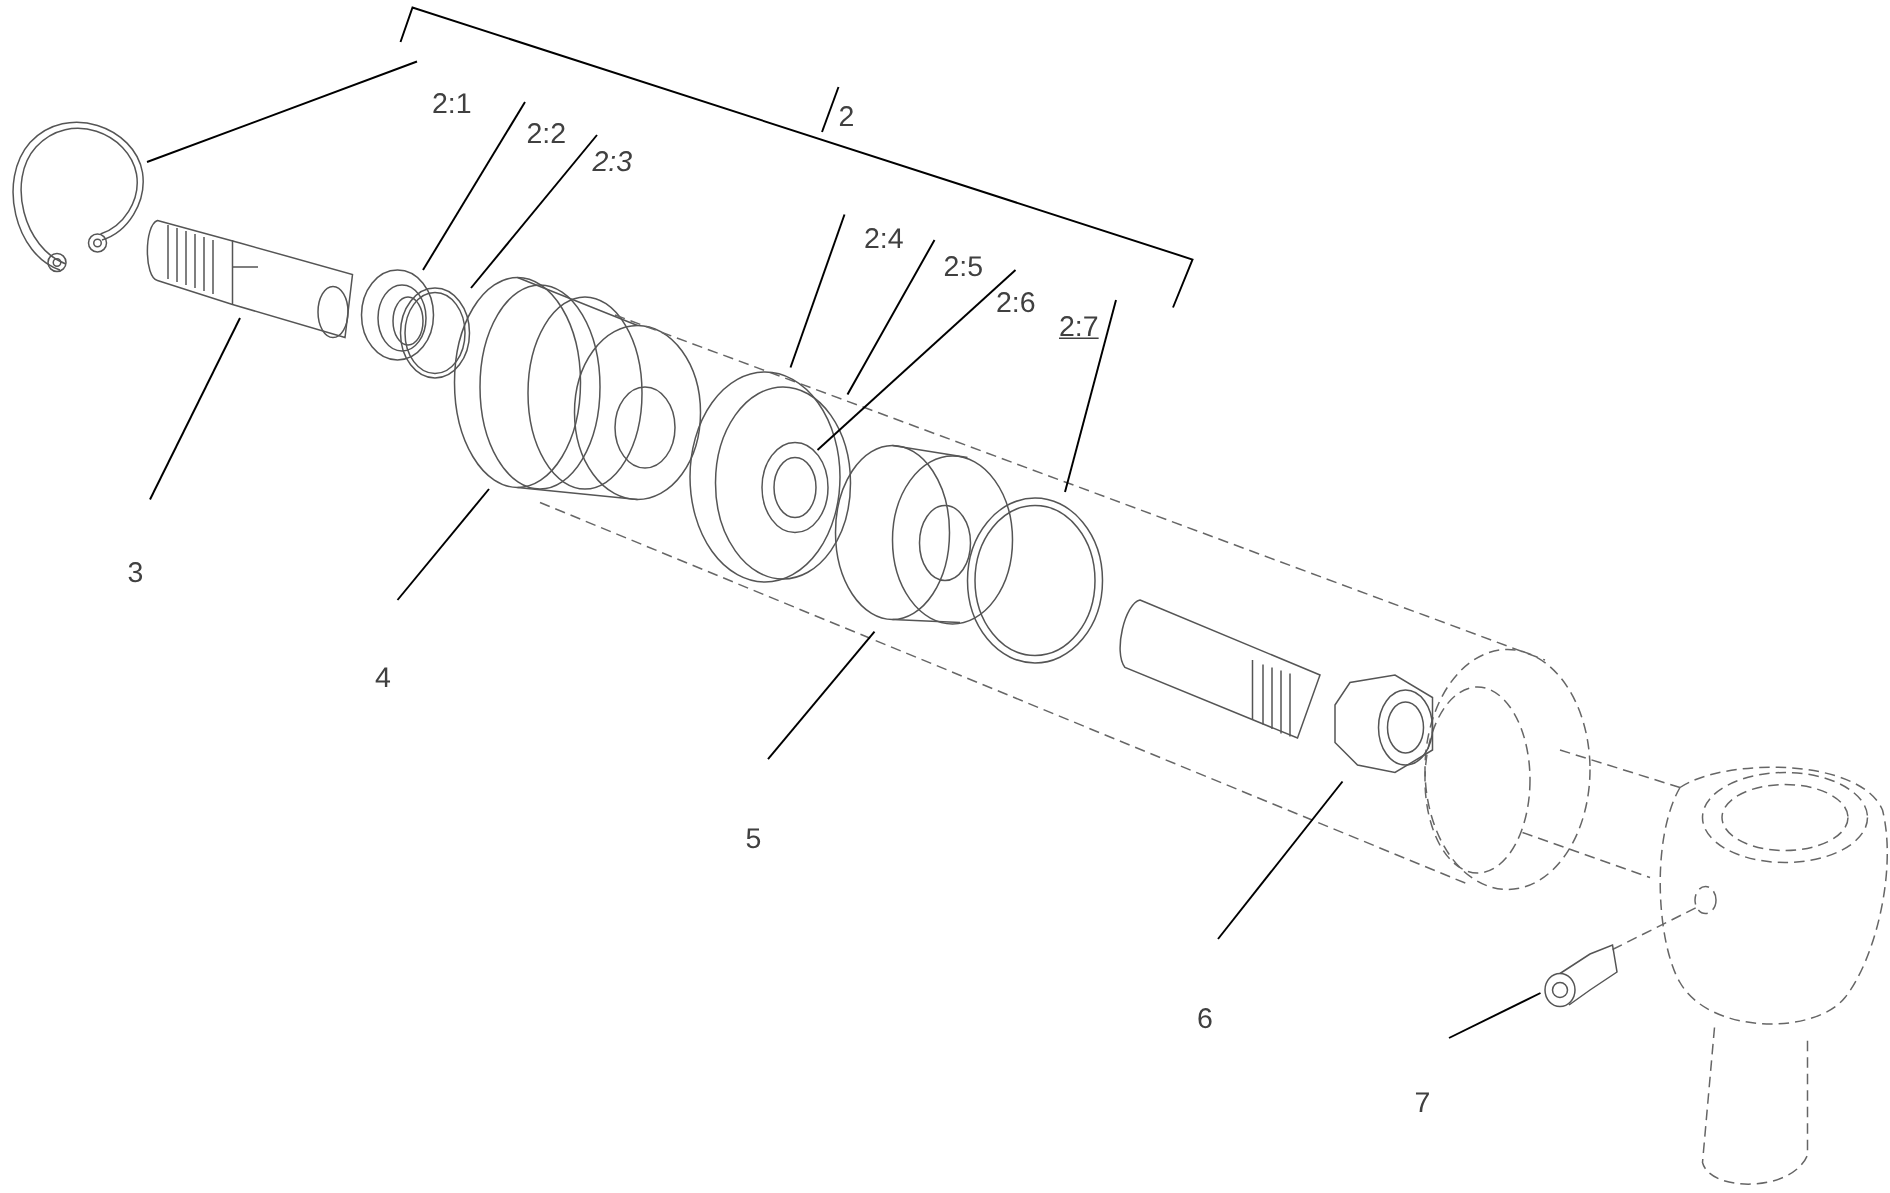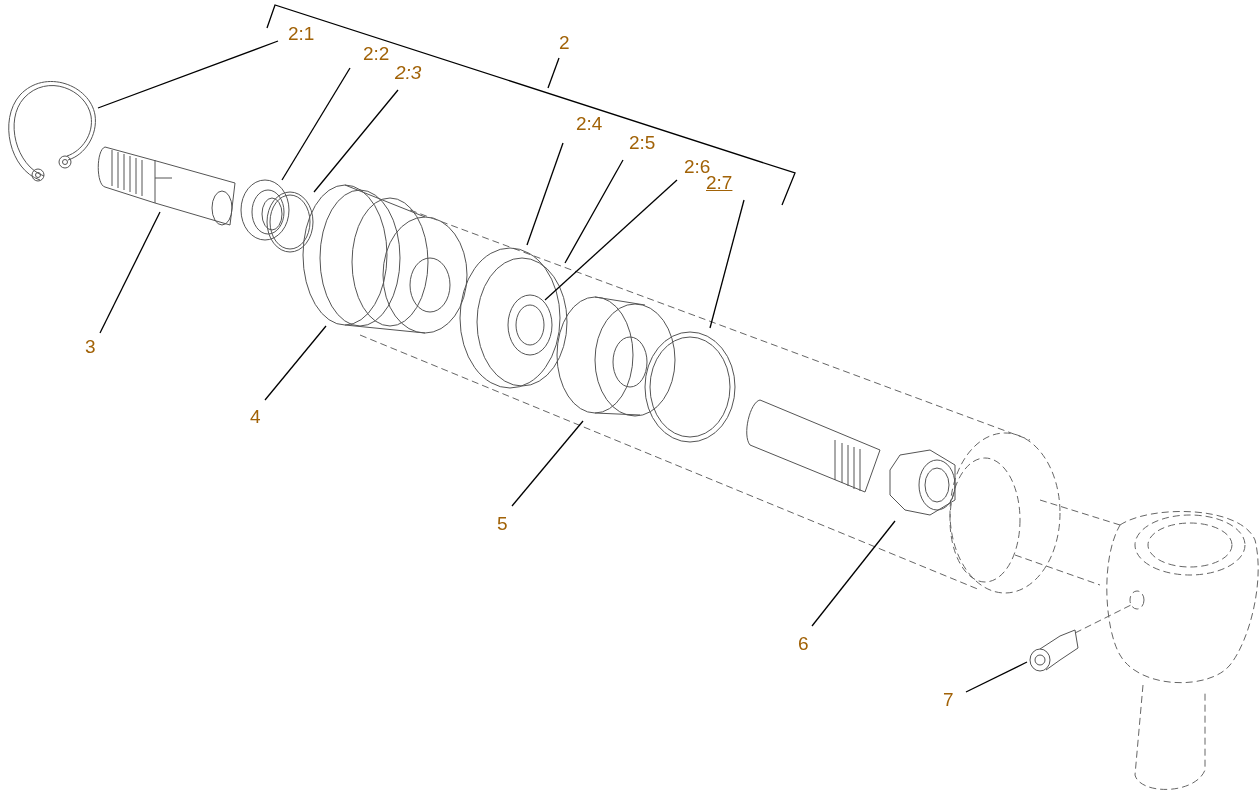--- a/index.html
+++ b/index.html
@@ -2,21 +2,21 @@
 <html><head>
 <meta charset="utf-8">
 <style>
   html, body { margin: 0; padding: 0; background: #ffffff; }
   body { width: 1260px; height: 795px; overflow: hidden; position: relative; font-family: "Liberation Sans", sans-serif; }
   #diagram { position: absolute; left: 0; top: 0; width: 1260px; height: 795px; }
   .part { fill: none; stroke: #555; stroke-width: 1; }
   .part-dash { fill: none; stroke: #666; stroke-width: 1; stroke-dasharray: 7 4; }
   .leader { stroke: #000; stroke-width: 1.3; fill: none; }
   .bracket { stroke: #000; stroke-width: 1.3; fill: none; }
-  .callout { position: absolute; font-size: 19px; color: #a16207; line-height: 1; white-space: nowrap; }
+  .callout { position: absolute; font-size: 19px; color: #404040; line-height: 1; white-space: nowrap; margin-top: 36px; }
 </style>
 </head>
 <body>
 
 <svg id="diagram" viewBox="0 0 1260 795" xmlns="http://www.w3.org/2000/svg">
 
   <g>
     <polyline class="bracket" points="267,28 275,5 795,173 782,205"></polyline>
     <line class="bracket" x1="548" y1="88" x2="559" y2="58"></line>
   </g>
@@ -117,24 +117,24 @@
     <line class="leader" x1="744" y1="200" x2="710" y2="328"></line>
     <line class="leader" x1="100" y1="333" x2="160" y2="212"></line>
     <line class="leader" x1="265" y1="400" x2="326" y2="326"></line>
     <line class="leader" x1="512" y1="506" x2="583" y2="421"></line>
     <line class="leader" x1="812" y1="626" x2="895" y2="521"></line>
     <line class="leader" x1="966" y1="692" x2="1027" y2="662"></line>
   </g>
 </svg>
 
 <div class="callout" style="left:288px;top:24px;">2:1</div>
-<div class="callout" style="left:363px;top:44px;">2:2</div>
+<div class="callout" style="left:351px;top:44px;">2:2</div>
 <div class="callout" style="left:395px;top:63px;font-style:italic;">2:3</div>
 <div class="callout" style="left:559px;top:33px;">2</div>
 <div class="callout" style="left:576px;top:114px;">2:4</div>
 <div class="callout" style="left:629px;top:133px;">2:5</div>
-<div class="callout" style="left:684px;top:157px;">2:6</div>
+<div class="callout" style="left:664px;top:157px;">2:6</div>
 <div class="callout" style="left:706px;top:173px;text-decoration:underline;">2:7</div>
 <div class="callout" style="left:85px;top:337px;">3</div>
 <div class="callout" style="left:250px;top:407px;">4</div>
 <div class="callout" style="left:497px;top:514px;">5</div>
 <div class="callout" style="left:798px;top:634px;">6</div>
 <div class="callout" style="left:943px;top:690px;">7</div>
 
 </body></html>

